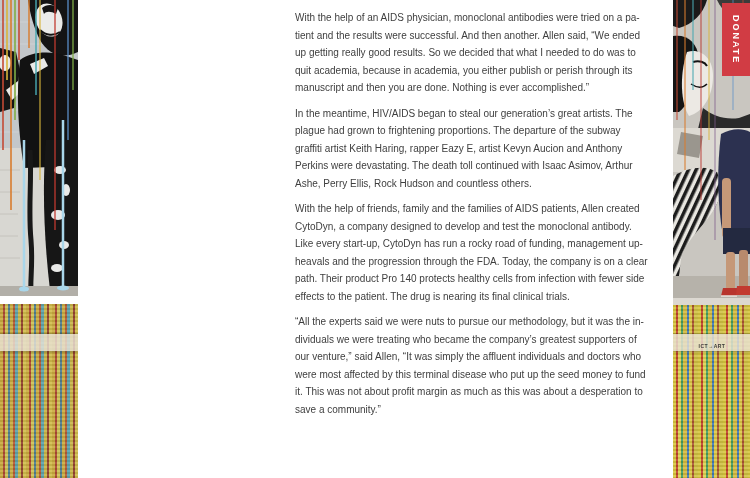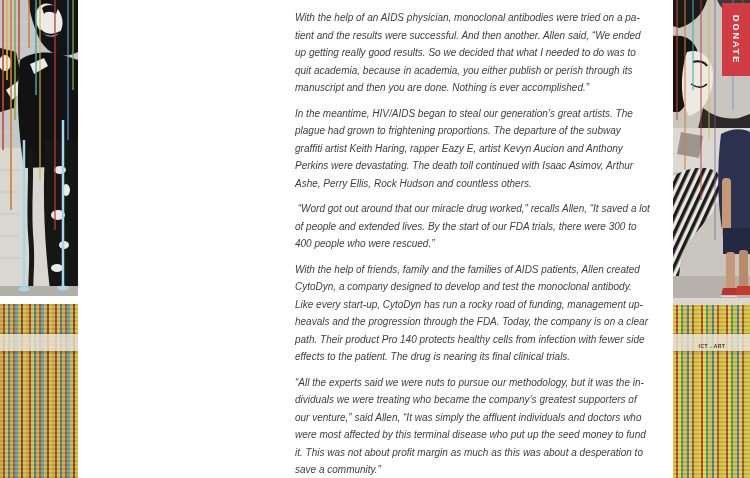--- a/index.html
+++ b/index.html
@@ -31,21 +31,21 @@
   #right-band span{font-size:5px;line-height:17px;letter-spacing:0.5px;color:#3a3a38;font-weight:bold;}
 
   
   #donate{position:absolute;left:722px;top:3px;width:28px;height:73px;background:#d13c44;color:#fff;
     display:flex;align-items:center;justify-content:center;cursor:pointer;text-decoration:none;
     writing-mode:vertical-rl;font-size:9px;font-weight:bold;letter-spacing:2px;z-index:5;
     font-family:"Liberation Sans","DejaVu Sans",sans-serif;}
 
   
   #content{position:absolute;left:295px;top:0;width:356px;padding-top:9px;z-index:2;}
-  #content p{margin:0 0 8px 0;font-size:10px;line-height:17.5px;color:#3e3e3e;white-space:pre;font-style:italic;}
+  #content p{margin:0 0 8px 0;font-size:10px;line-height:17.5px;color:#3e3e3e;white-space:pre;}
 </style>
 </head>
 <body>
 
 <div id="page">
 
   <div id="left-strip" class="strip">
     <svg class="mural" width="78" height="296" viewBox="0 0 78 296">
       <rect width="78" height="296" fill="#c3c7ca"></rect>
       <g stroke="#ffffff" stroke-width="1" opacity="0.18">
@@ -175,23 +175,20 @@
     <p>With the help of an AIDS physician, monoclonal antibodies were tried on a pa-
 tient and the results were successful. And then another. Allen said, “We ended
 up getting really good results. So we decided that what I needed to do was to
 quit academia, because in academia, you either publish or perish through its
 manuscript and then you are done. Nothing is ever accomplished.”</p>
     <p>In the meantime, HIV/AIDS began to steal our generation’s great artists. The
 plague had grown to frightening proportions. The departure of the subway
 graffiti artist Keith Haring, rapper Eazy E, artist Kevyn Aucion and Anthony
 Perkins were devastating. The death toll continued with Isaac Asimov, Arthur
 Ashe, Perry Ellis, Rock Hudson and countless others.</p>
-    <p> “Word got out around that our miracle drug worked,” recalls Allen, “It saved a lot
-of people and extended lives. By the start of our FDA trials, there were 300 to
-400 people who were rescued.”</p>
     <p>With the help of friends, family and the families of AIDS patients, Allen created
 CytoDyn, a company designed to develop and test the monoclonal antibody.
 Like every start-up, CytoDyn has run a rocky road of funding, management up-
 heavals and the progression through the FDA. Today, the company is on a clear
 path. Their product Pro 140 protects healthy cells from infection with fewer side
 effects to the patient. The drug is nearing its final clinical trials.</p>
     <p>“All the experts said we were nuts to pursue our methodology, but it was the in-
 dividuals we were treating who became the company’s greatest supporters of
 our venture,” said Allen, “It was simply the affluent individuals and doctors who
 were most affected by this terminal disease who put up the seed money to fund

